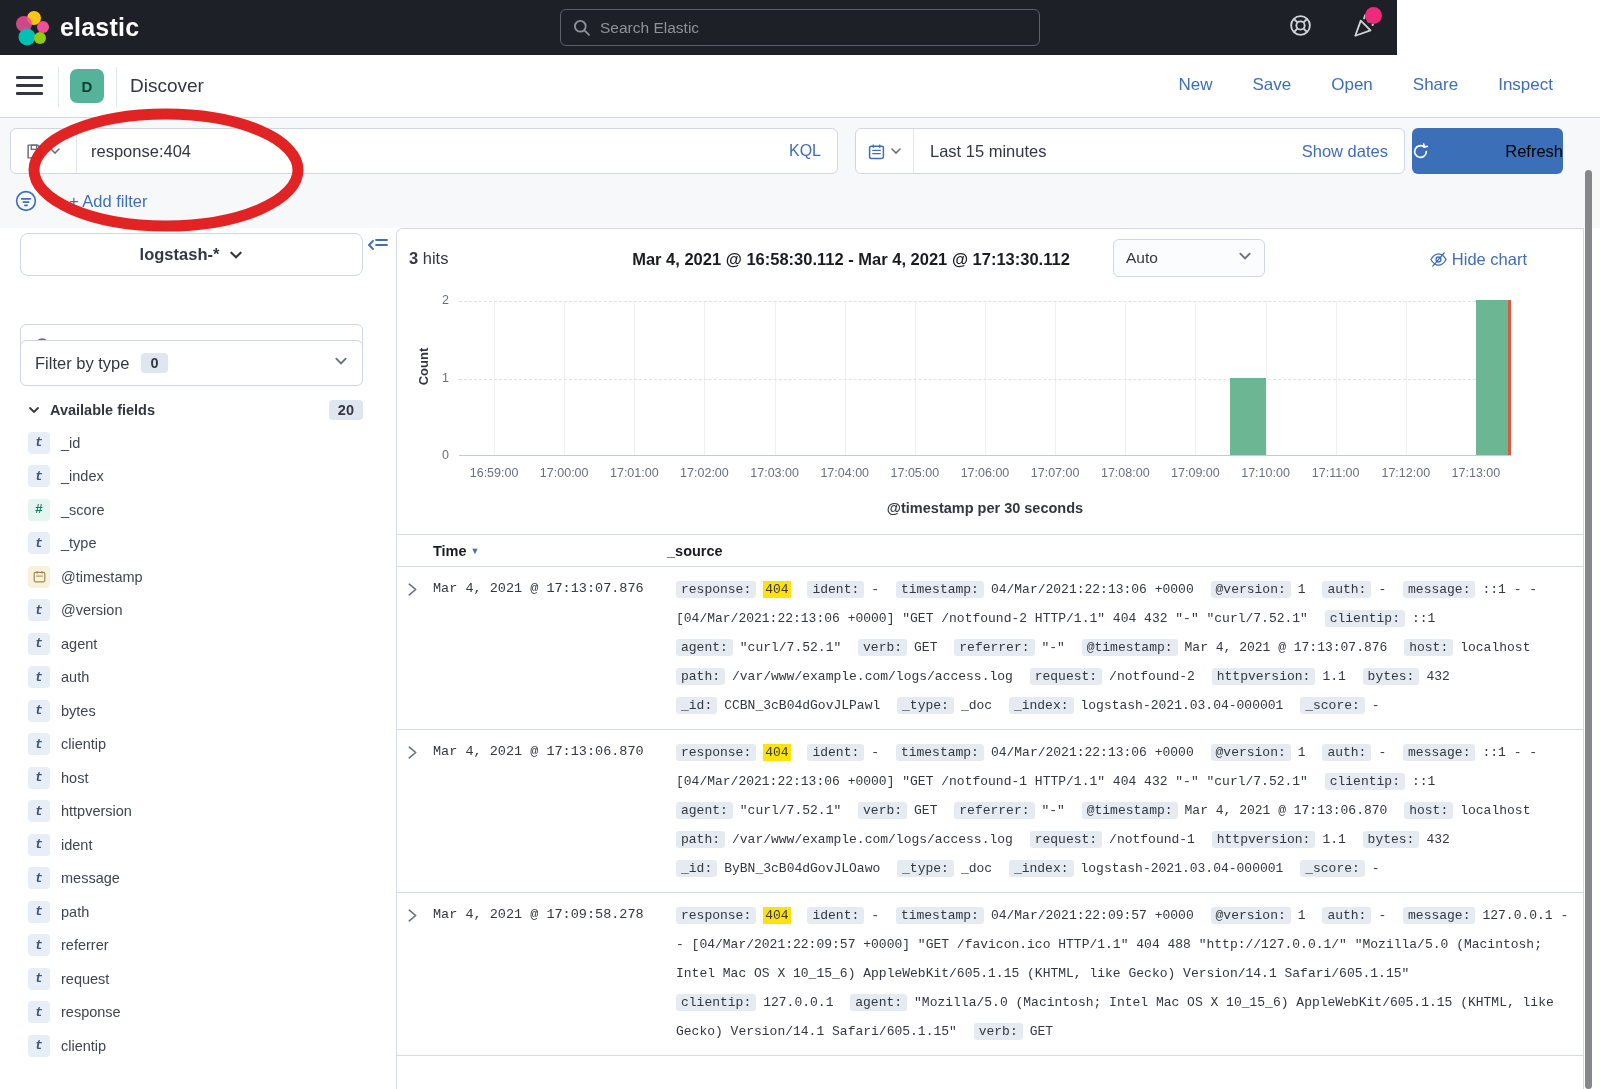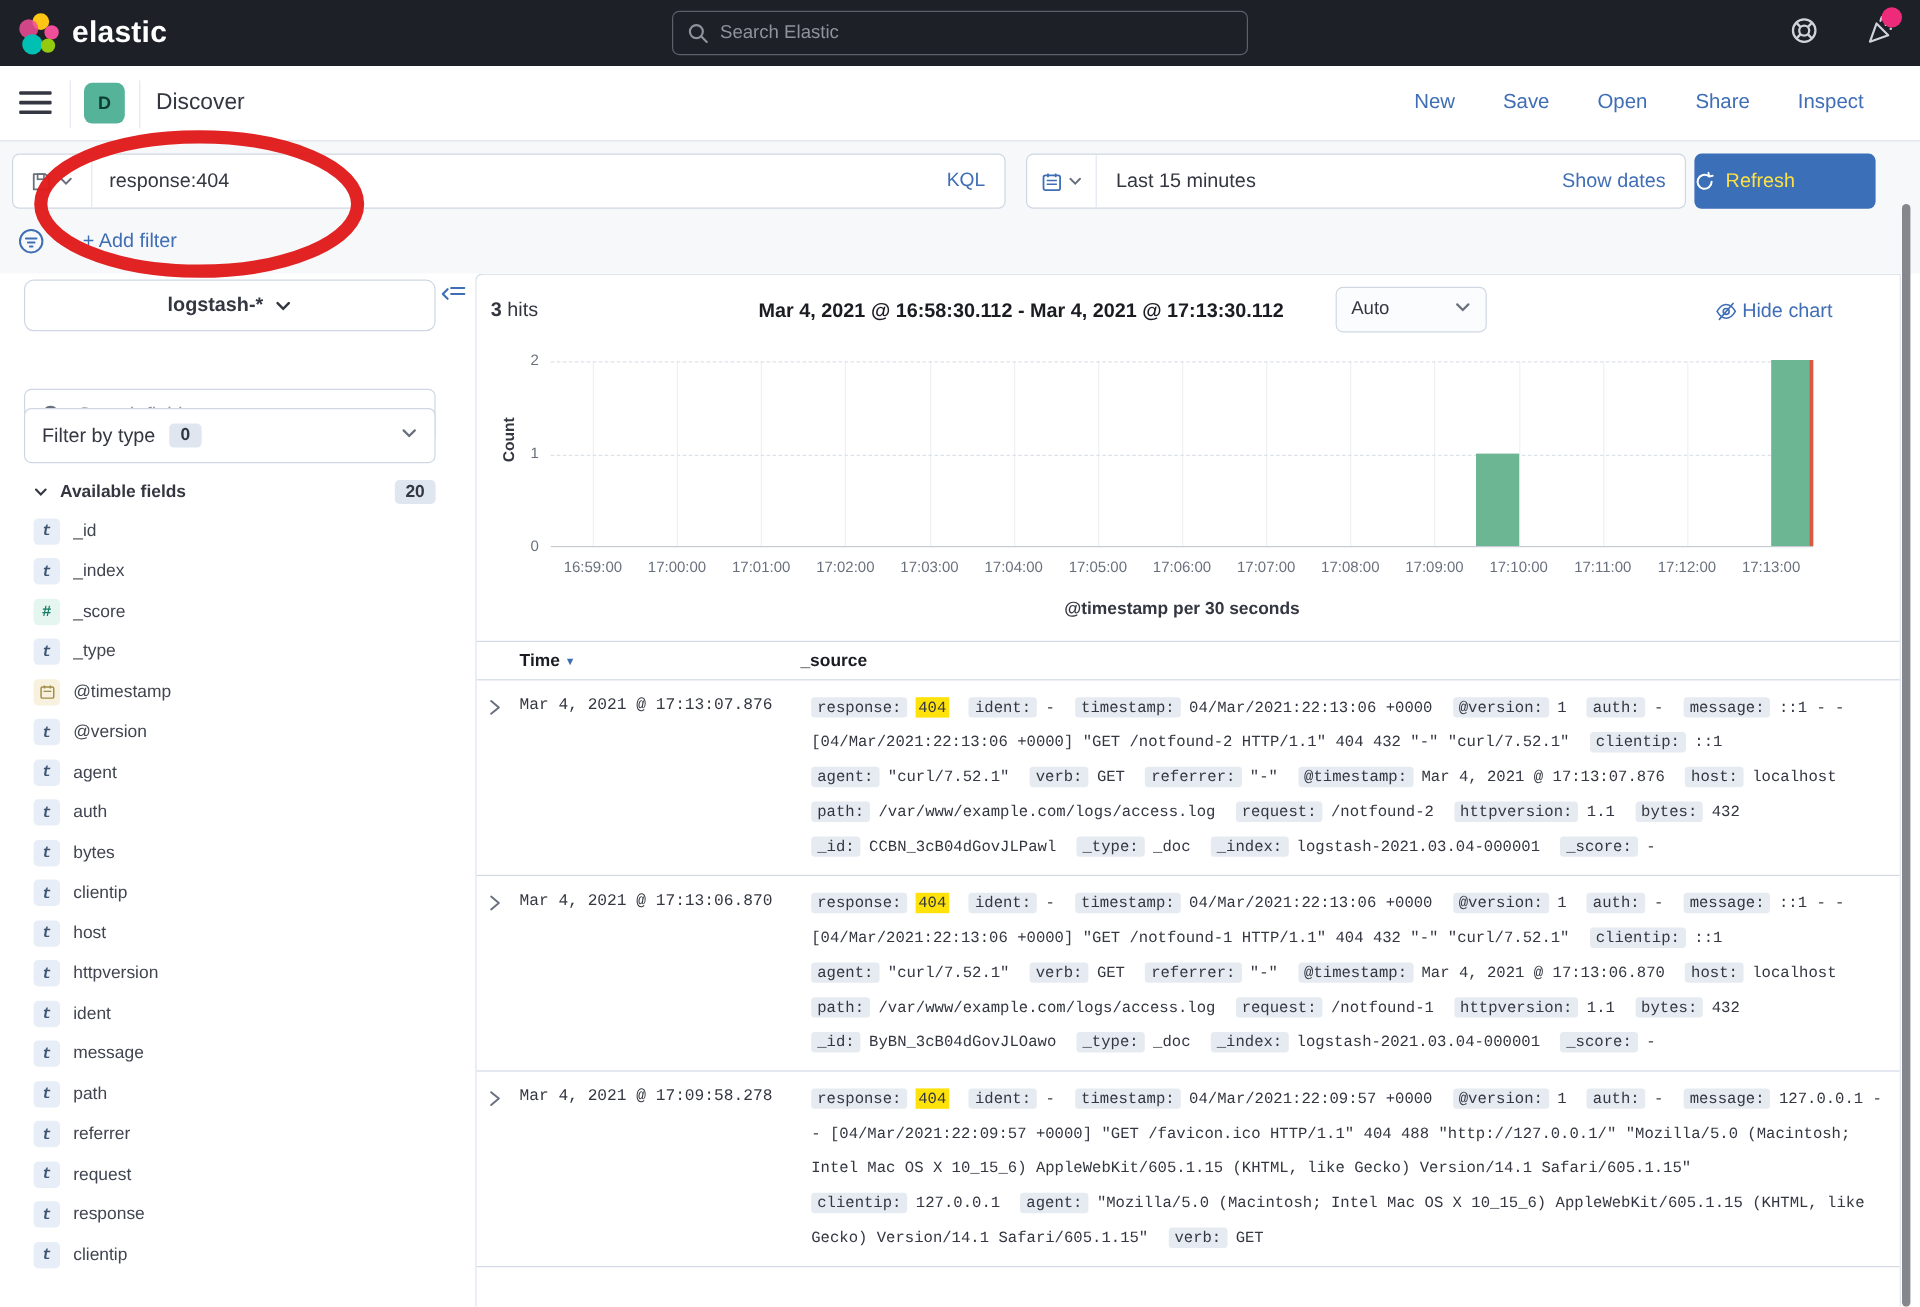--- a/index.html
+++ b/index.html
@@ -2,21 +2,21 @@
 <html><head>
 <meta charset="utf-8">
 <style>
   * { margin:0; padding:0; box-sizing:border-box; }
   html,body { width:1600px; height:1089px; overflow:hidden; background:#fff;
     font-family:"Liberation Sans","DejaVu Sans",sans-serif; color:#343741; }
   .abs { position:absolute; }
   #stage { position:relative; width:1600px; height:1089px; }
 
   
-  .topbar { position:absolute; left:0; top:0; width:1600px; height:55px; background:#1d2026; display:flex; align-items:center; }
+  .topbar { position:absolute; left:0; top:0; width:1397px; height:55px; background:#1d2026; display:flex; align-items:center; }
   .brand-wrap { display:flex; align-items:center; gap:10px; margin-left:14px; }
   .brand-text { color:#fff; font-size:25px; font-weight:600; letter-spacing:.2px; }
   .global-search { position:absolute; left:560px; top:9px; width:480px; height:37px; border:1px solid #5b6069; border-radius:6px;
     display:flex; align-items:center; gap:9px; padding:0 12px; background:#1d2026; }
   .global-search .ph { color:#8d929b; font-size:15.5px; }
   .top-icons { position:absolute; right:20px; top:0; height:55px; display:flex; align-items:center; gap:38px; }
   .badge-dot { position:absolute; right:-5px; top:-6px; width:17px; height:17px; border-radius:50%; background:#ee2a7b; }
 
   
   .navbar { position:absolute; left:0; top:55px; width:1600px; height:63px; background:#fff; border-bottom:1px solid #d3dae6; }
@@ -33,21 +33,21 @@
   .query-section { position:absolute; left:0; top:118px; width:1600px; height:110px; background:#f7f8fa; }
   .query-bar { position:absolute; left:10px; top:10px; width:828px; height:46px; background:#fff; border:1px solid #cfd7e2; border-radius:6px; display:flex; align-items:center; }
   .qb-addon { width:66px; height:100%; display:flex; align-items:center; justify-content:center; gap:6px; border-right:1px solid #e3e8ef; cursor:pointer; }
   .qb-input { flex:1; padding:0 14px; font-size:16.5px; color:#343741; }
   .qb-lang { padding:0 16px; font-size:16px; color:#3f6eb5; cursor:pointer; }
   .date-group { position:absolute; left:855px; top:10px; width:550px; height:46px; background:#fff; border:1px solid #cfd7e2; border-radius:6px; display:flex; align-items:center; }
   .dg-cal { width:58px; height:100%; display:flex; align-items:center; justify-content:center; gap:5px; border-right:1px solid #e3e8ef; cursor:pointer; }
   .dg-range { padding:0 16px; font-size:16.5px; color:#343741; flex:1; cursor:pointer; }
   .dg-show { padding:0 16px; font-size:16.5px; color:#3f6eb5; cursor:pointer; }
   .refresh-btn { position:absolute; left:1412px; top:10px; width:151px; height:46px; background:#3b6fb7; border:none; border-radius:6px;
-    color:#fde047; font-size:16.5px; display:flex; align-items:center; justify-content:flex-start; gap:9px; cursor:pointer; font-family:inherit; }
+    color:#000000; font-size:16.5px; display:flex; align-items:center; justify-content:space-between; gap:9px; cursor:pointer; font-family:inherit; }
   .filter-row { position:absolute; left:15px; top:72px; display:flex; align-items:center; gap:10px; }
   .filter-dash { width:12px; height:2px; background:#c4cbd6; }
   .add-filter { font-size:16.5px; color:#3f6eb5; cursor:pointer; }
 
   
   .sidebar { position:absolute; left:0; top:228px; width:396px; height:861px; background:#fff; }
   .ip-box { position:absolute; left:20px; top:5px; width:343px; height:43px; border:1px solid #cfd7e2; border-radius:8px; background:#fff;
     display:flex; align-items:center; justify-content:center; gap:10px; font-weight:700; font-size:16.5px; cursor:pointer; }
   .collapse-ic { position:absolute; left:368px; top:8px; cursor:pointer; }
   .field-search { position:absolute; left:20px; top:60px; width:343px; height:45px; border:1px solid #cfd7e2; border-radius:6px; background:#fff;
@@ -69,21 +69,21 @@
   .f-ic.number { background:#e5f5f0; color:#157a64; font-weight:700; }
   .f-ic.date { background:#f7f1de; color:#a08d4a; }
   .f-name { font-size:14.5px; color:#404550; }
 
   
   .main-panel { position:absolute; left:396px; top:228px; width:1188px; height:861px; background:#fff;
     border:1px solid #d3dae6; border-radius:6px 0 0 0; border-bottom:none; overflow:hidden; }
   .hits { position:absolute; left:12px; top:20px; font-size:16.5px; }
   .hits b { font-weight:700; }
   .range-label { position:absolute; left:174px; top:21px; width:560px; text-align:center; font-size:16.5px; font-weight:600; color:#1a1c21; }
-  .interval-sel { position:absolute; left:716px; top:10px; width:126px; height:38px; border:1px solid #cfd7e2; border-radius:6px; background:#fbfcfd;
+  .interval-sel { position:absolute; left:716px; top:10px; width:152px; height:38px; border:1px solid #cfd7e2; border-radius:6px; background:#fbfcfd;
     display:flex; align-items:center; padding:0 12px; font-size:15.5px; cursor:pointer; }
   .interval-sel .chev { margin-left:auto; }
   .hide-chart { position:absolute; right:56px; top:21px; display:flex; align-items:center; gap:4px; color:#3f6eb5; font-size:16.5px; cursor:pointer; }
 
   
   .chart-plot { position:absolute; left:62px; top:72px; width:1052px; height:155px; border-bottom:1px solid #c6cad1; }
   .vgrid { position:absolute; top:0; bottom:0; width:1px; background:#eef0f3; }
   .hgrid { position:absolute; left:0; right:0; border-top:1px dashed #dde1e8; }
   .bar { position:absolute; bottom:0; background:#6db694; }
   .time-marker { position:absolute; bottom:0; width:3px; background:#da5a41; }

